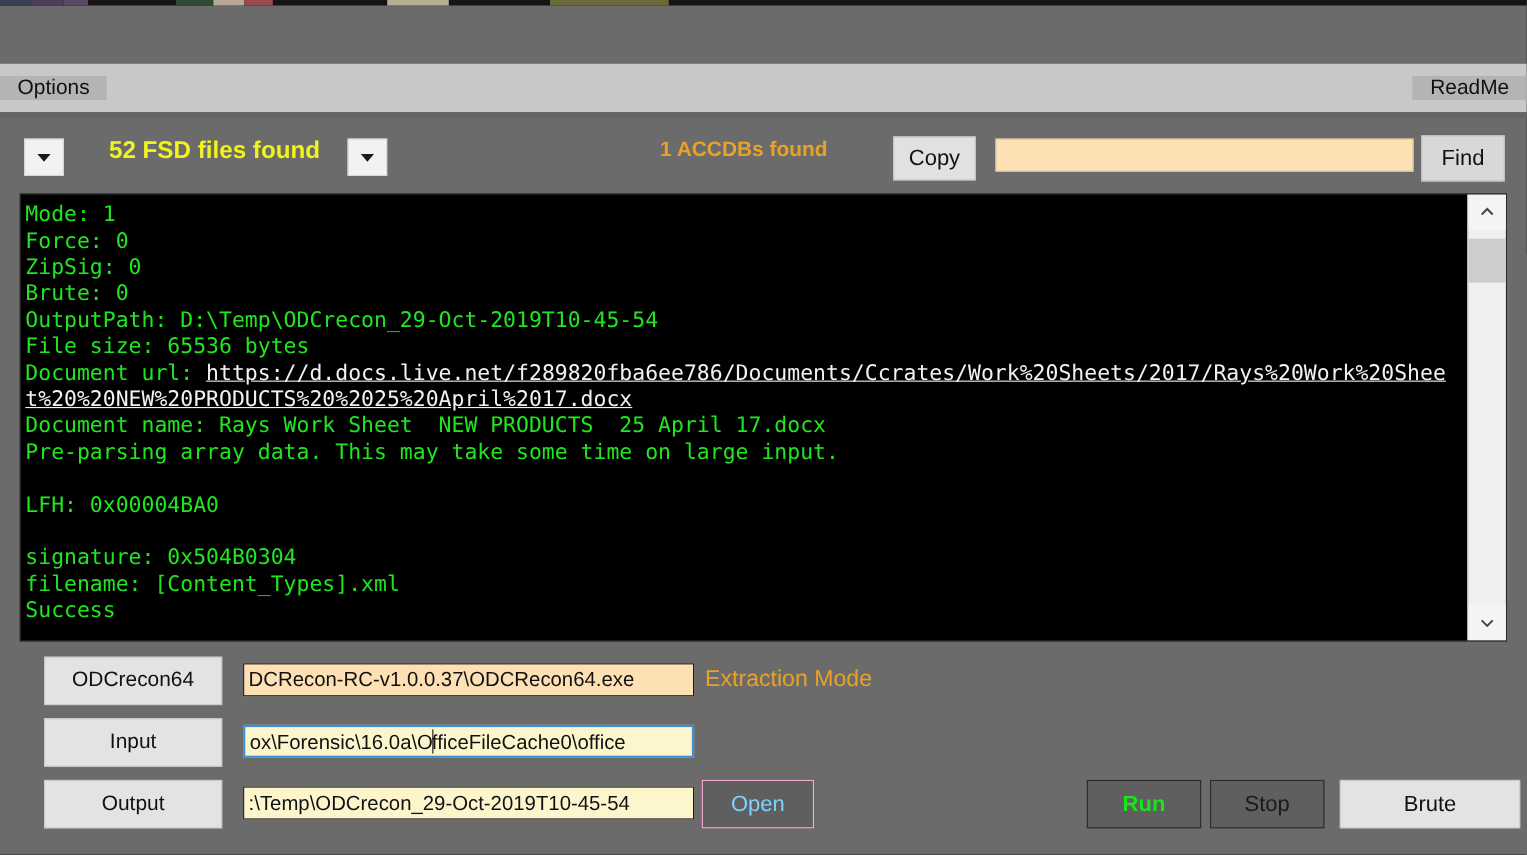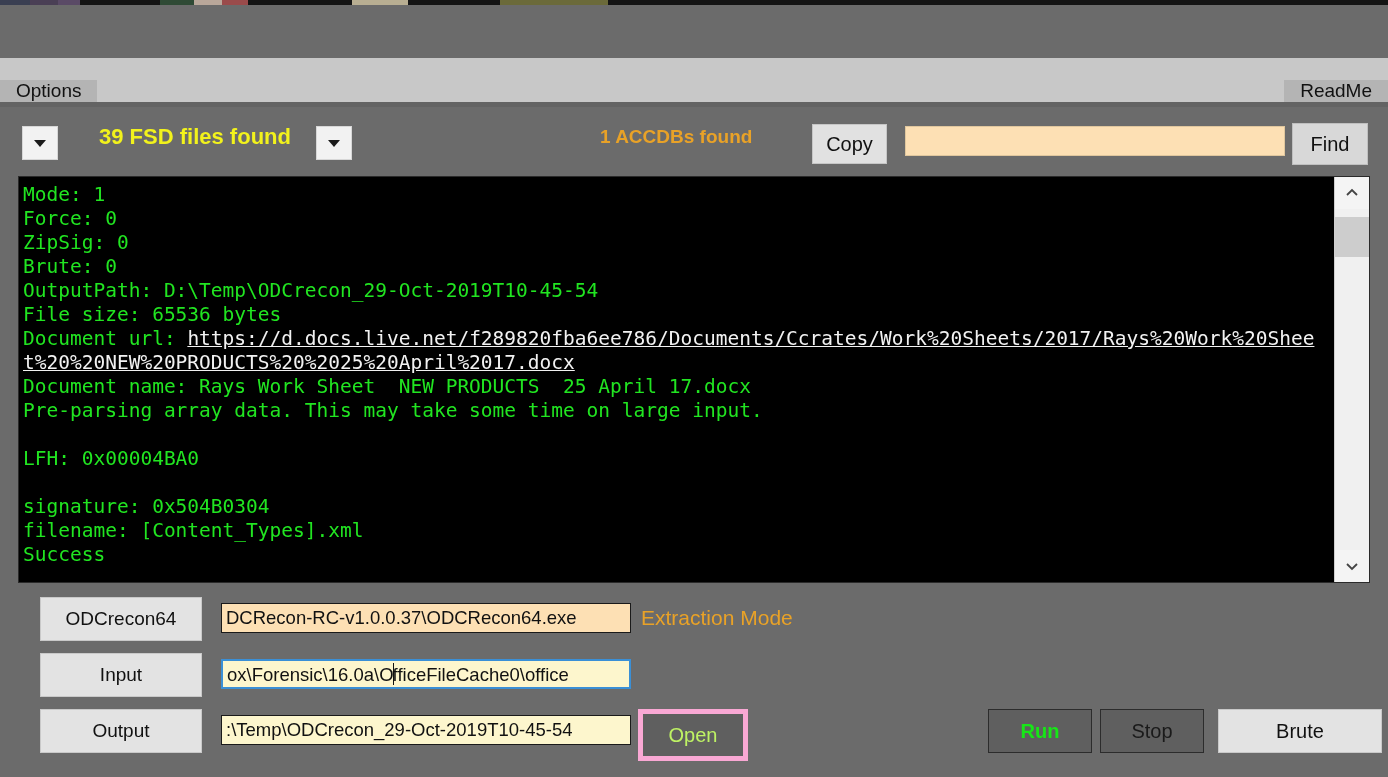--- a/index.html
+++ b/index.html
@@ -102,21 +102,21 @@
   }
   .win-btn svg { display: block; }
 
   
   .menubar {
     position: absolute;
     left: 0; top: 58px;
     width: 1388px; height: 44px;
     background: #c8c8c8;
     display: flex;
-    align-items: flex-end;
+    align-items: center;
   }
   .menu-item {
     display: flex;
     align-items: center;
     padding: 0 16px;
     font-size: 19px;
     color: #111;
     background: #b4b4b4;
   }
   .menu-spacer { flex: 1 1 auto; }
@@ -300,23 +300,23 @@
     left: 623px;
     font-size: 21px;
     color: #e9a227;
     line-height: 30px;
   }
   .open-btn {
     position: absolute;
     left: 620px;
     width: 100px; height: 42px;
     background: #5f5f5f;
-    border: 5px solid #f9a8d4;
+    border: 1px solid #f9a8d4;
     font-size: 20px;
-    color: #bef264;
+    color: #7dd3fc;
     display: flex;
     align-items: center;
     justify-content: center;
   }
   .action-btn {
     position: absolute;
     height: 42px;
     background: #5f5f5f;
     border: 1px solid #2c2c2c;
     font-size: 20px;
@@ -358,21 +358,21 @@
   <div class="menubar-underline"></div>
 
   <div class="toolbar">
     <div class="combo-btn" style="left:22px;top:19px;">
       <span class="caret"></span>
     </div>
     <div class="combo-btn" style="left:316px;top:19px;">
       <span class="caret"></span>
     </div>
   </div>
-  <div class="fsd-label">39 FSD files found</div>
+  <div class="fsd-label">52 FSD files found</div>
   <div class="accdb-label">1 ACCDBs found</div>
   <div class="copy-btn">Copy</div>
   <div class="find-input" placeholder=""></div>
   <div class="find-btn">Find</div>
 
   <div class="console-wrap">
     <div class="console-text" id="console-text"><div class="line">Mode: 1</div><div class="line">Force: 0</div><div class="line">ZipSig: 0</div><div class="line">Brute: 0</div><div class="line">OutputPath: D:\Temp\ODCrecon_29-Oct-2019T10-45-54</div><div class="line">File size: 65536 bytes</div><div class="line"><span>Document url: </span><span class="link">https://d.docs.live.net/f289820fba6ee786/Documents/Ccrates/Work%20Sheets/2017/Rays%20Work%20Sheet%20%20NEW%20PRODUCTS%20%2025%20April%2017.docx</span></div><div class="line">Document name: Rays Work Sheet  NEW PRODUCTS  25 April 17.docx</div><div class="line">Pre-parsing array data. This may take some time on large input.</div><div class="line"></div><div class="line">LFH: 0x00004BA0</div><div class="line"></div><div class="line">signature: 0x504B0304</div><div class="line">filename: [Content_Types].xml</div><div class="line">Success</div></div>
     <div class="scrollbar">
       <div class="sb-arrow">
         <svg width="16" height="12" viewBox="0 0 16 12">

